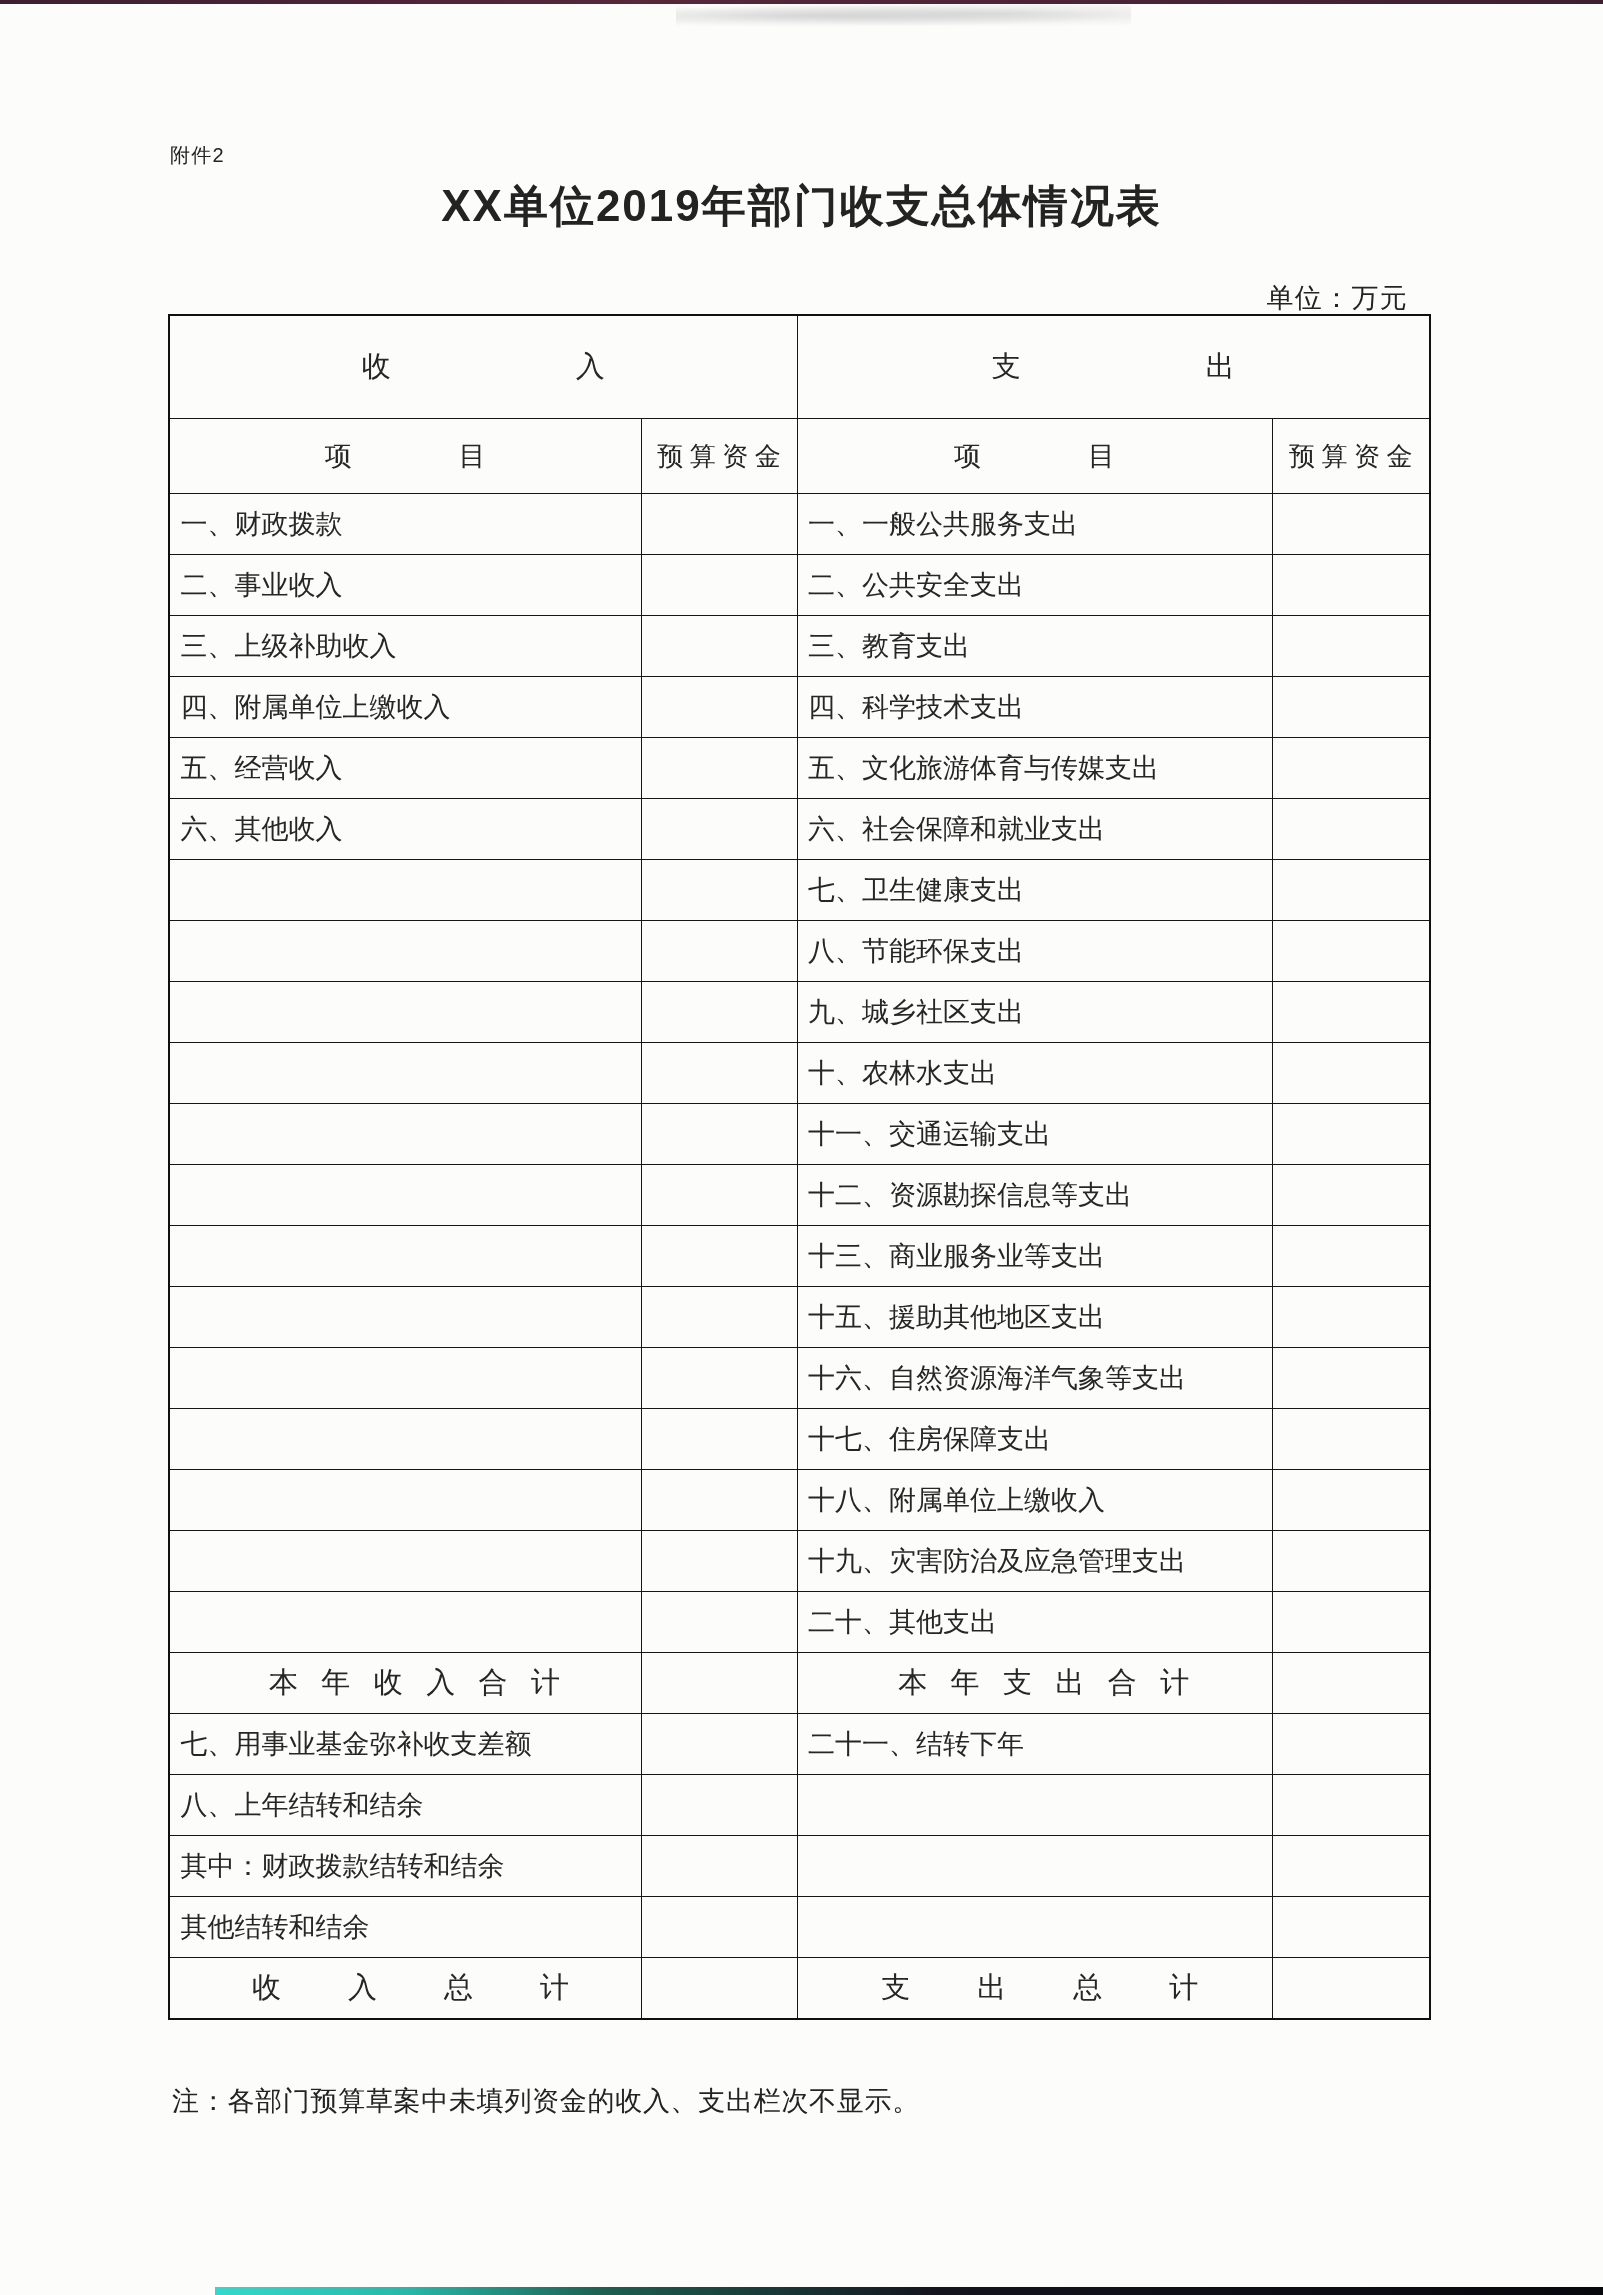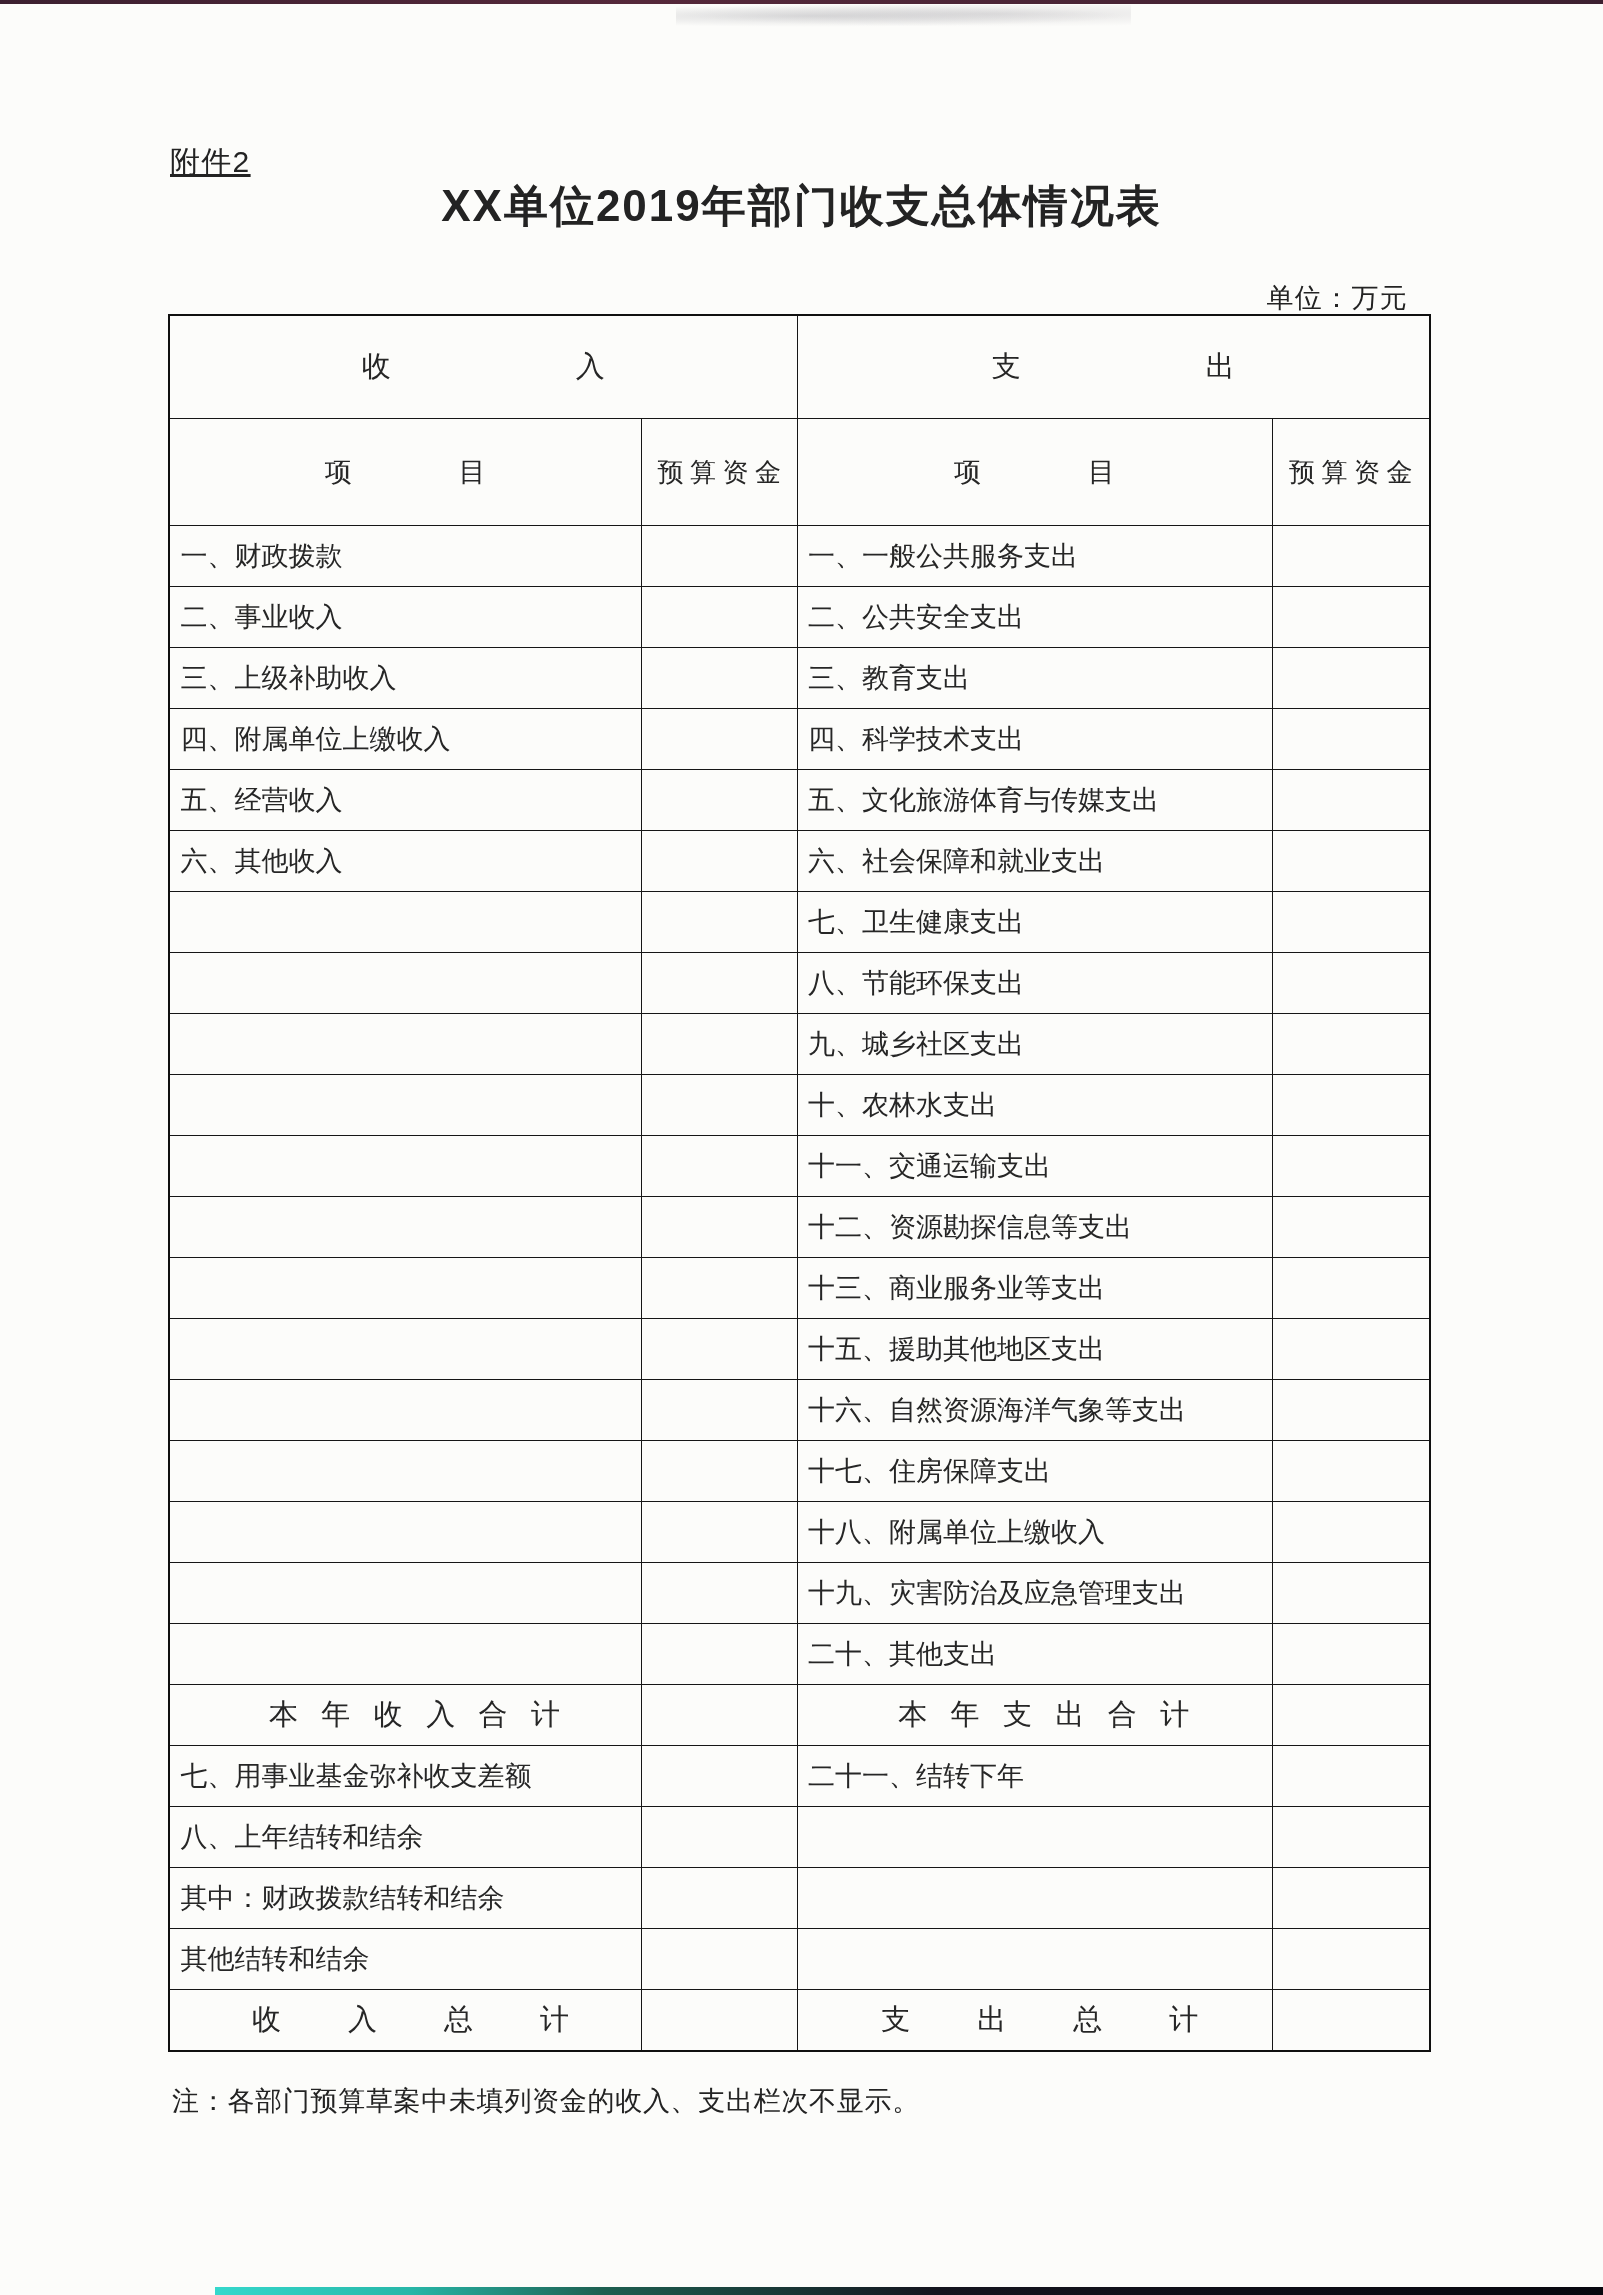--- a/index.html
+++ b/index.html
@@ -21,21 +21,21 @@
     position:absolute;top:5.2px;left:676px;width:455px;height:22px;
     background:radial-gradient(ellipse at 30% 50%,rgba(110,110,120,.22),rgba(110,110,120,0) 70%),
                radial-gradient(ellipse at 70% 40%,rgba(120,115,125,.18),rgba(120,115,125,0) 70%);
   }
   .artifact-bottom{
     position:absolute;bottom:0;left:215px;right:0;height:7.8px;
     background:linear-gradient(90deg,#35d8cc,#27b7a8 14%,#1d5f50 28%,#14141e 52%,#07070e 100%);
   }
   .attachment{
     position:absolute;left:170px;top:142px;
-    font-size:30px;letter-spacing:1.3px;text-decoration:underline;
+    font-size:20px;letter-spacing:1.3px;
   }
   .title{
     position:absolute;left:0;right:0;top:177px;margin:0;
     text-align:center;font-size:44px;font-weight:700;letter-spacing:2px;
   }
   .unit{
     position:absolute;right:195px;top:280px;
     font-size:27px;letter-spacing:1.3px;
   }
   table.budget{
@@ -45,21 +45,21 @@
   }
   table.budget td{
     border:1.3px solid #161616;
     font-size:27px;color:#262626;
     padding:0 0 0 10.4px;
     overflow:hidden;white-space:nowrap;
     vertical-align:middle;
   }
   table.budget{border:2px solid #101010;}
   tr.r-h1 td{height:74px;text-align:center;padding:14px;}
-  tr.r-h2 td{height:74px;text-align:center;padding:16px;}
+  tr.r-h2 td{height:74px;text-align:center;padding:0;}
   tr.r-d  td{height:60px;}
   td.center{text-align:center;padding:0;}
   td.ind1{padding-left:62px;}
   td.ind2{padding-left:135px;}
   
   .sp2{font-size:29px;letter-spacing:185px;margin-right:-185px;}
   .spj{font-size:27px;letter-spacing:107px;margin-right:-107px;}
   .sph{font-size:26px;letter-spacing:6.5px;margin-right:-6.5px;}
   .sp6{font-size:29px;letter-spacing:23.4px;margin-right:-23.4px;margin-left:8px;}
   .sp4{font-size:29px;letter-spacing:67px;margin-right:-67px;}

